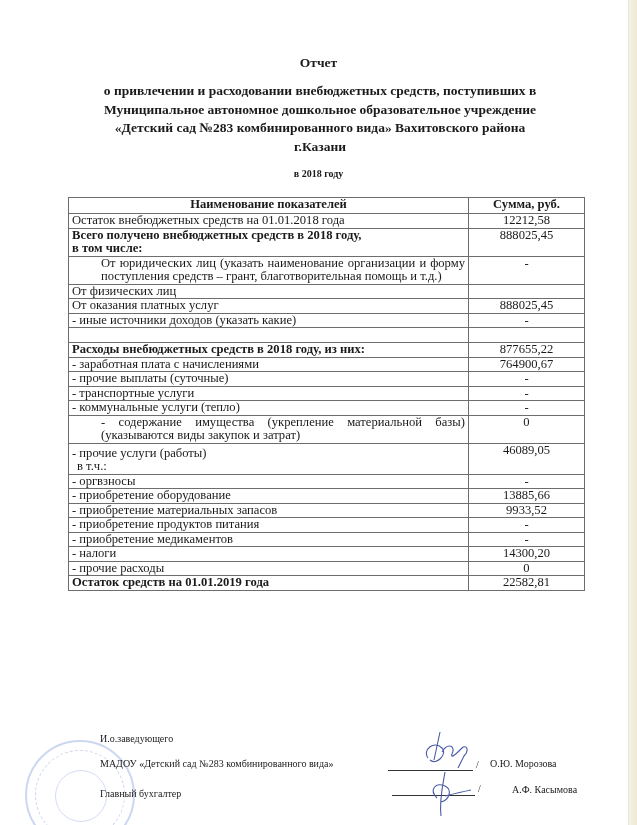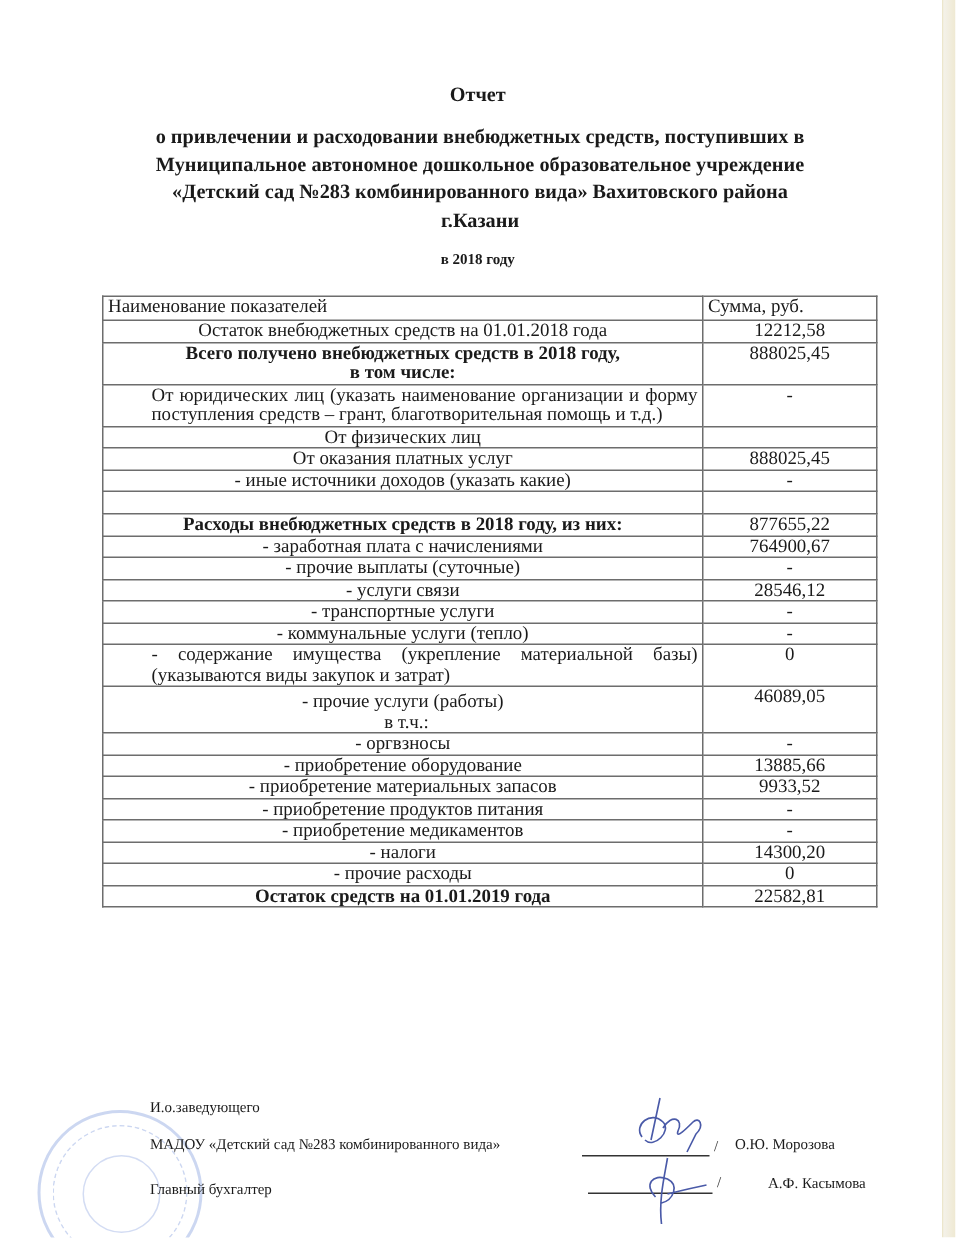--- a/index.html
+++ b/index.html
@@ -59,25 +59,24 @@
       width: 516px;
       border-collapse: collapse;
       font-size: 12.6px;
       table-layout: fixed;
     }
     table.report td, table.report th {
       border: 1px solid #6d6d6d;
       padding: 0 3px;
       vertical-align: top;
       line-height: 13.5px;
-      text-align: center;
     }
     table.report th {
-      font-weight: normal;
-      text-align: left;
+      font-weight: bold;
+      text-align: center;
       height: 15px;
     }
     td.name { text-align: left; }
     td.name.just { text-align: justify; text-align-last: left; padding-left: 32px; }
     td.value { text-align: center; }
     tr.bold td.name { font-weight: bold; }
     tr.empty td { height: 14px; }
     col.c1 { width: 400px; }
     col.c2 { width: 116px; }
 
@@ -191,24 +190,20 @@
     </tr>
     <tr>
       <td class="name">- заработная плата с начислениями</td>
       <td class="value">764900,67</td>
     </tr>
     <tr>
       <td class="name">- прочие выплаты (суточные)</td>
       <td class="value">-</td>
     </tr>
     <tr>
-      <td class="name">- услуги связи</td>
-      <td class="value">28546,12</td>
-    </tr>
-    <tr>
       <td class="name">- транспортные услуги</td>
       <td class="value">-</td>
     </tr>
     <tr>
       <td class="name">- коммунальные услуги (тепло)</td>
       <td class="value">-</td>
     </tr>
     <tr>
       <td class="name just">- содержание имущества (укрепление материальной базы) (указываются виды закупок и затрат)</td>
       <td class="value">0</td>

